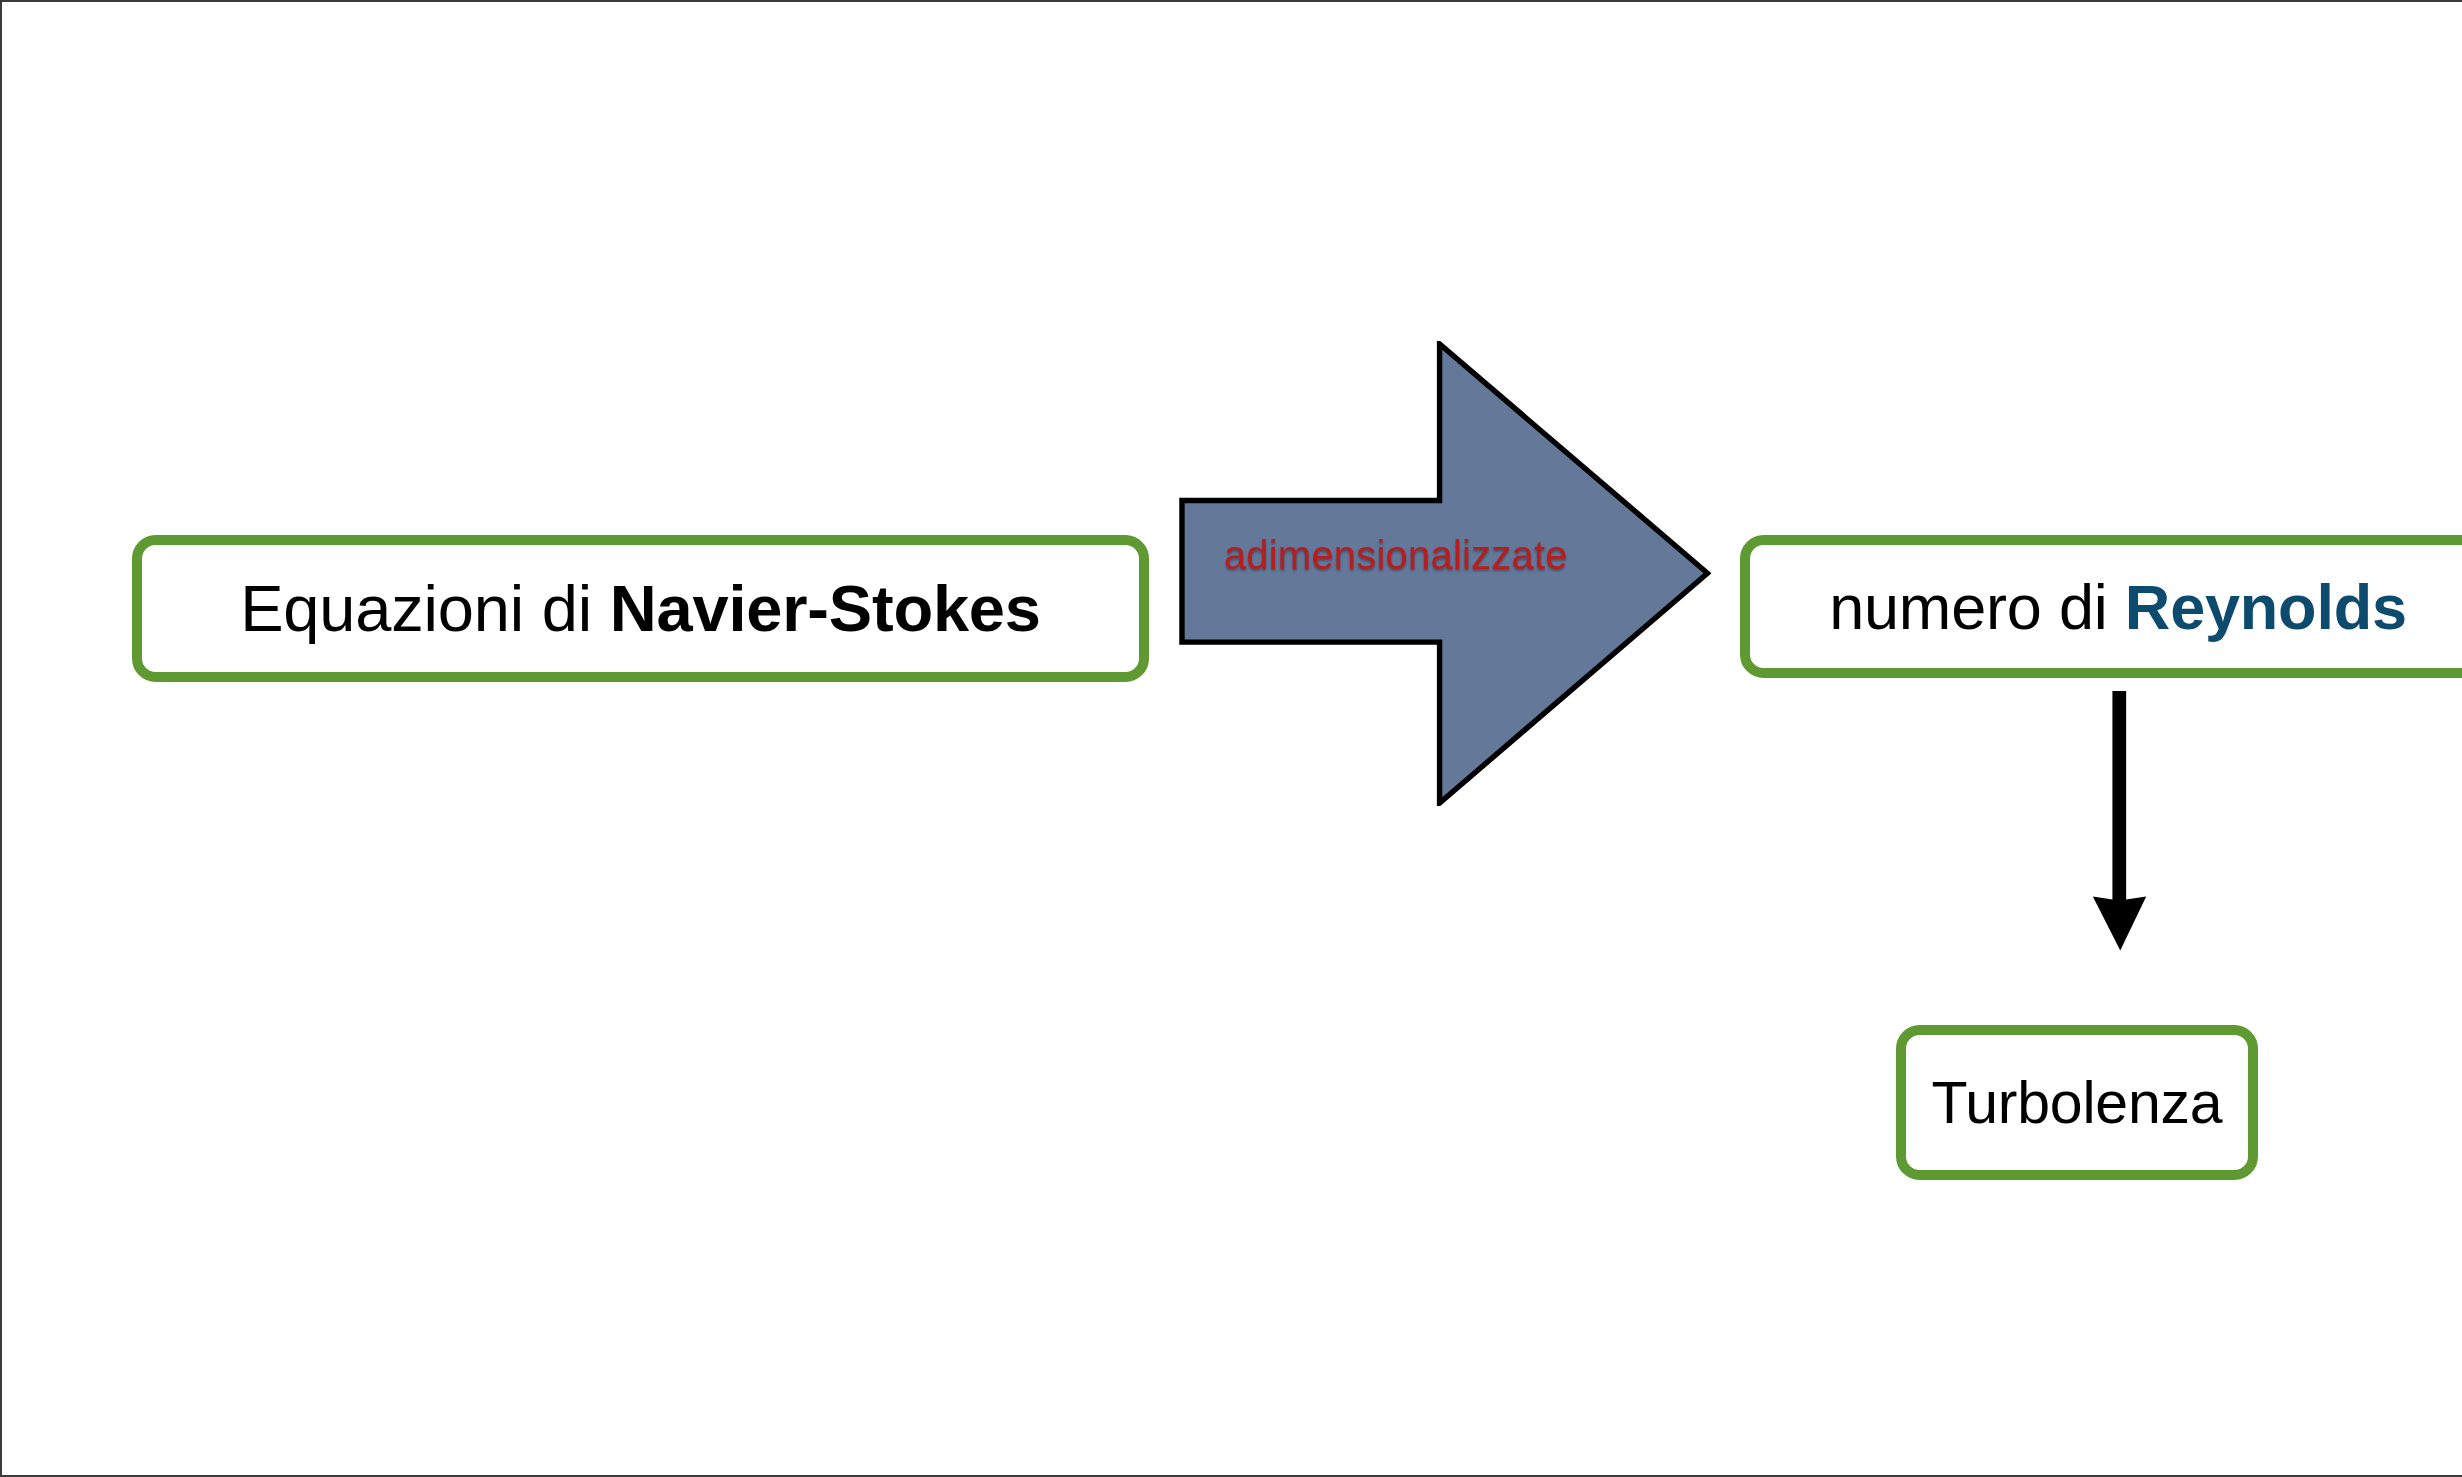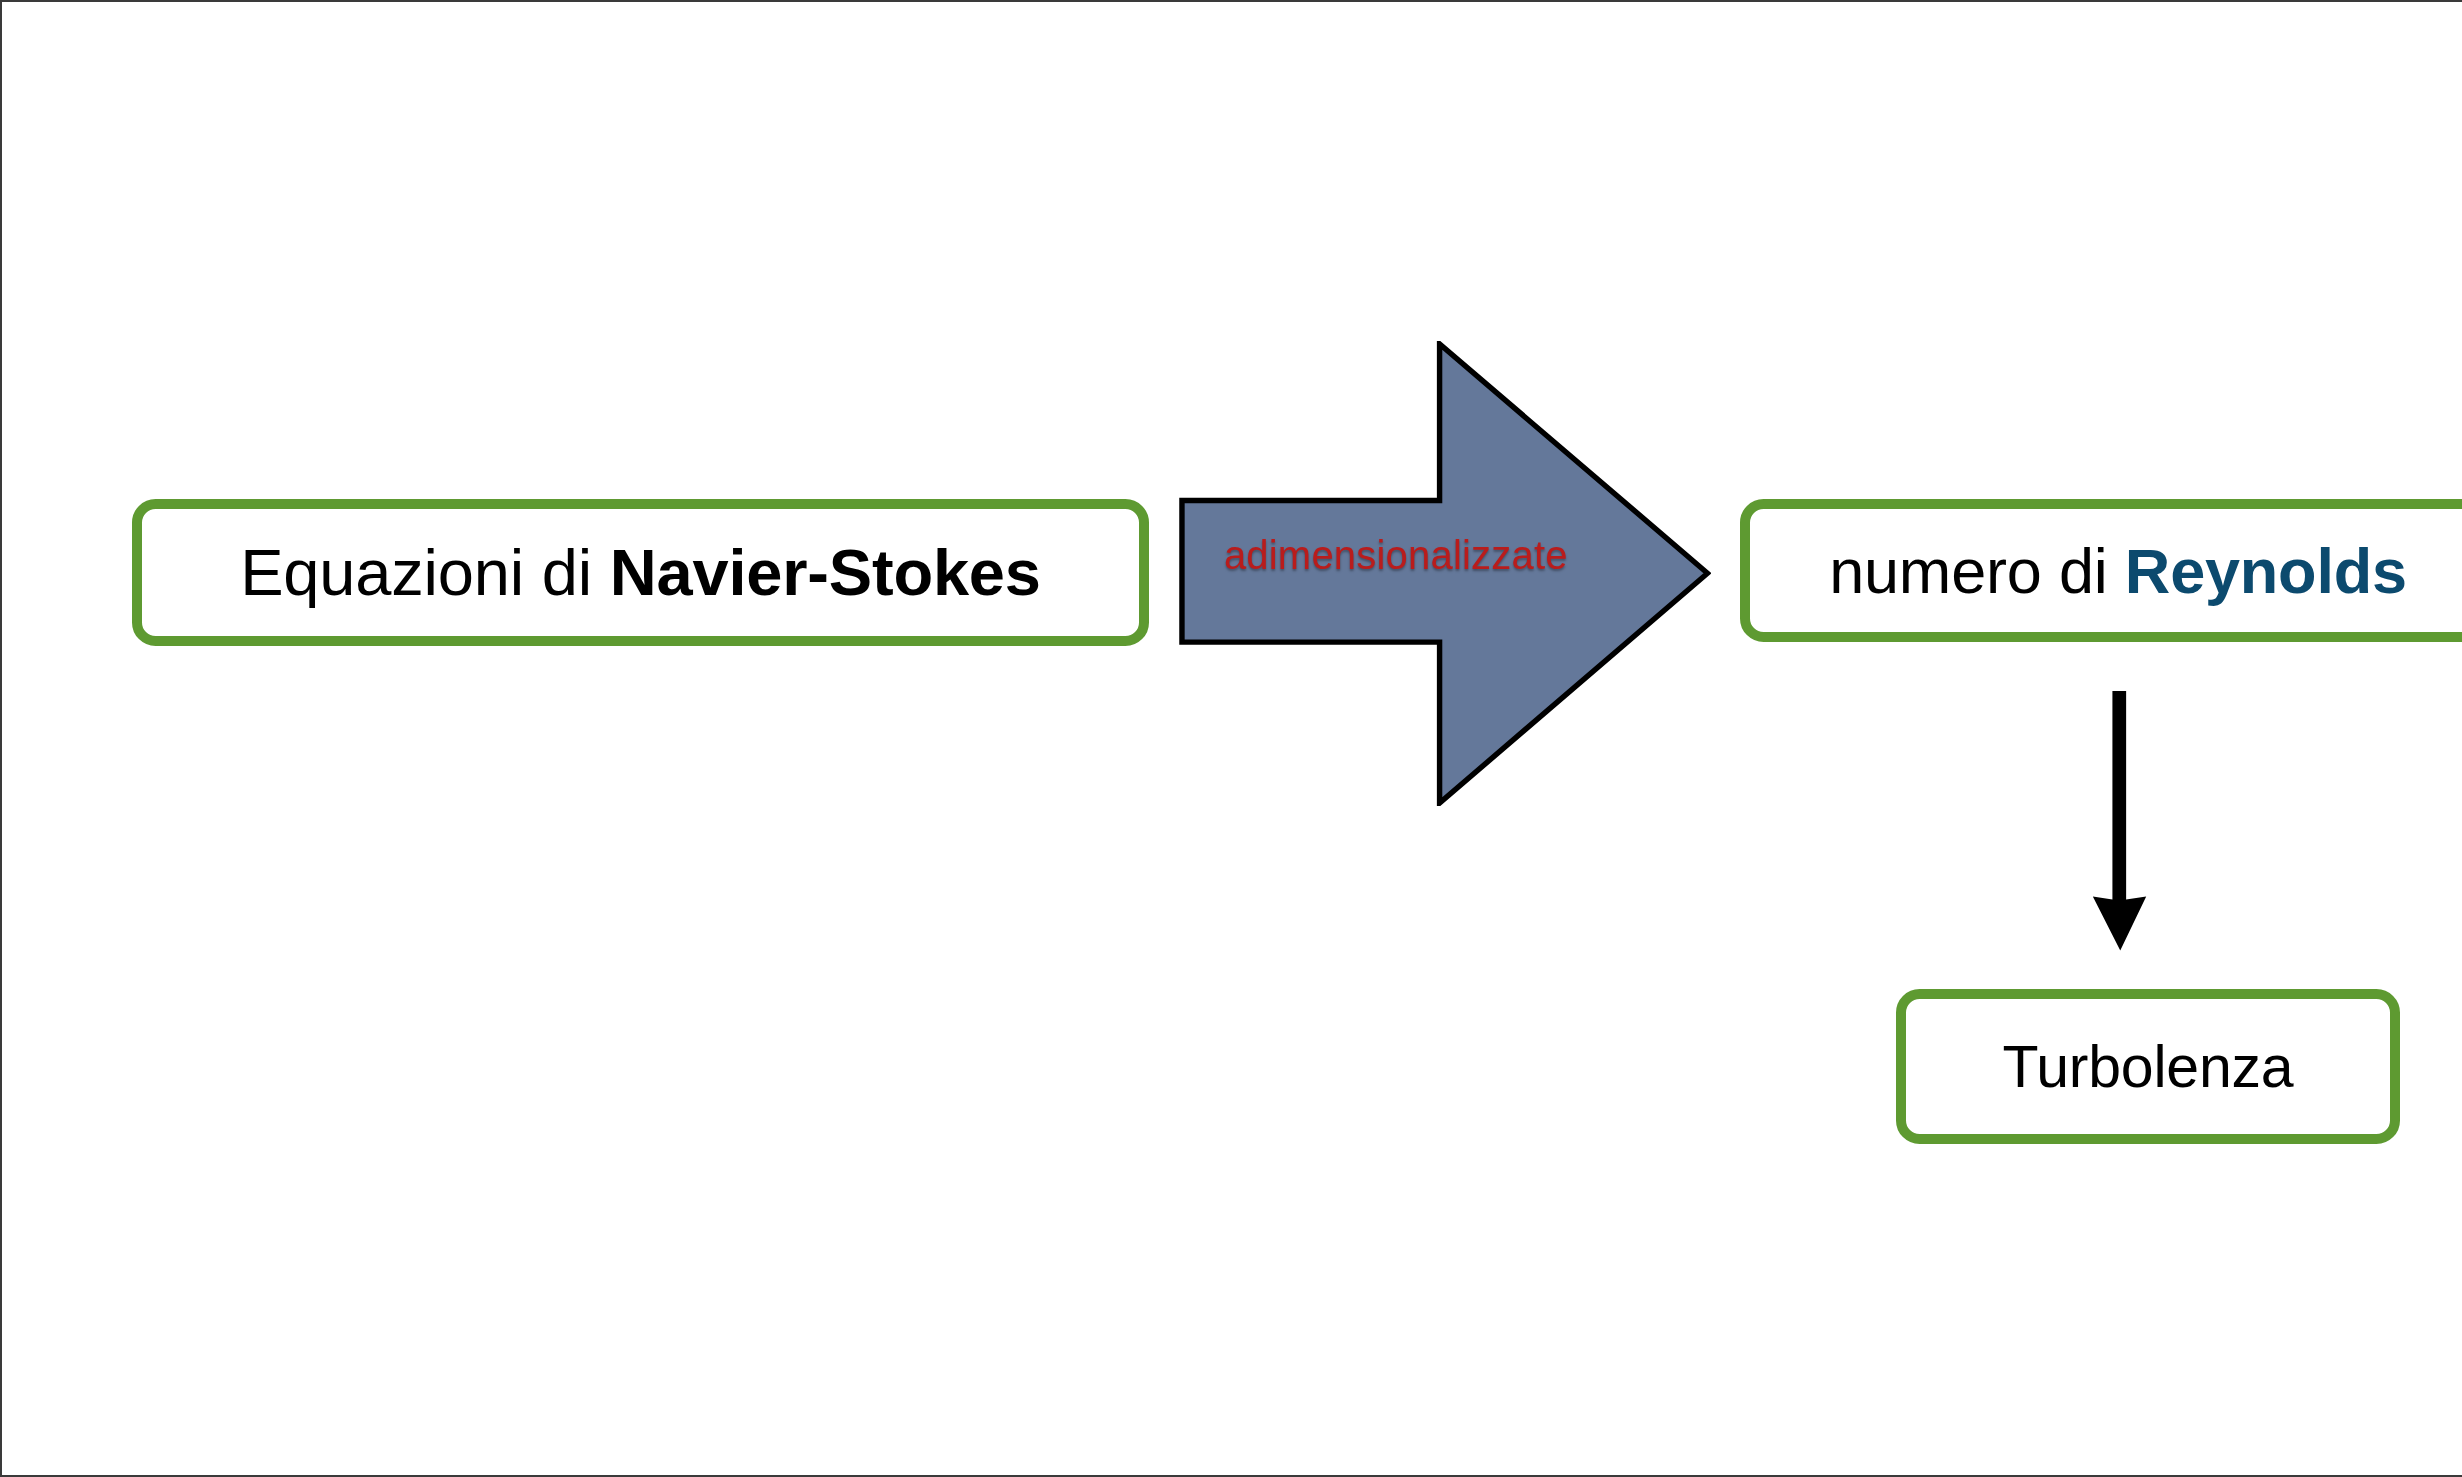--- a/index.html
+++ b/index.html
@@ -29,20 +29,21 @@
     background: #ffffff;
     border-style: solid;
     border-color: #5E9A31;
     border-width: 10.8px;
     border-radius: 23.6px;
     display: flex;
     align-items: center;
     justify-content: center;
     text-align: center;
     white-space: nowrap;
+    margin-top: 36px;
   }
   .node-text {
     font-family: "Liberation Sans", sans-serif;
     color: #000000;
     font-weight: 400;
     letter-spacing: -0.2px;
   }
   .node-text .em-bold {
     font-weight: 700;
   }
@@ -66,21 +67,21 @@
     top: 497px;
     width: 756px;
     height: 143px;
   }
   #box-reynolds .node-text { font-size: 63px; }
 
   
   #box-turbolenza {
     left: 1894px;
     top: 987px;
-    width: 504px;
+    width: 362px;
     height: 155px;
   }
   #box-turbolenza .node-text { font-size: 59px; }
 
   
   #arrow-adimensionalizzate {
     position: absolute;
     left: 1177px;
     top: 339px;
     width: 532px;

